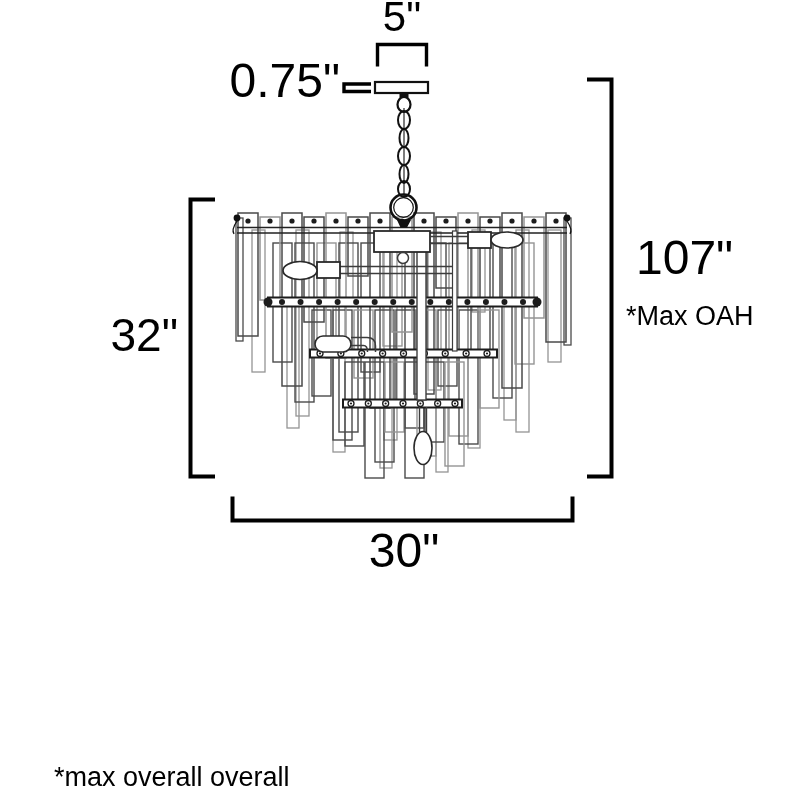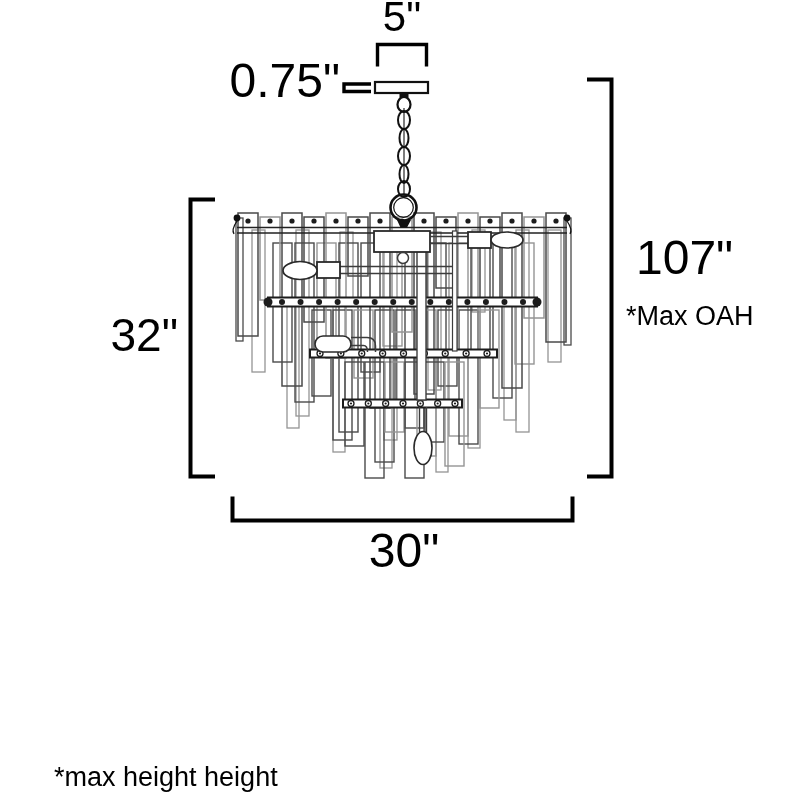--- a/index.html
+++ b/index.html
@@ -207,14 +207,14 @@
       <path d="M232.5,496.5 V520.5 H572.5 V496.5" stroke-width="4"></path>
     </g>
   </svg>
 
   <div class="dim-label lbl-5">5"</div>
   <div class="dim-label lbl-075">0.75"</div>
   <div class="dim-label lbl-32">32"</div>
   <div class="dim-label lbl-107">107"</div>
   <div class="dim-label lbl-oah">*Max OAH</div>
   <div class="dim-label lbl-30">30"</div>
-  <div class="dim-label lbl-foot">*max height height</div>
+  <div class="dim-label lbl-foot">*max overall overall</div>
 </div>
 
 </body></html>

